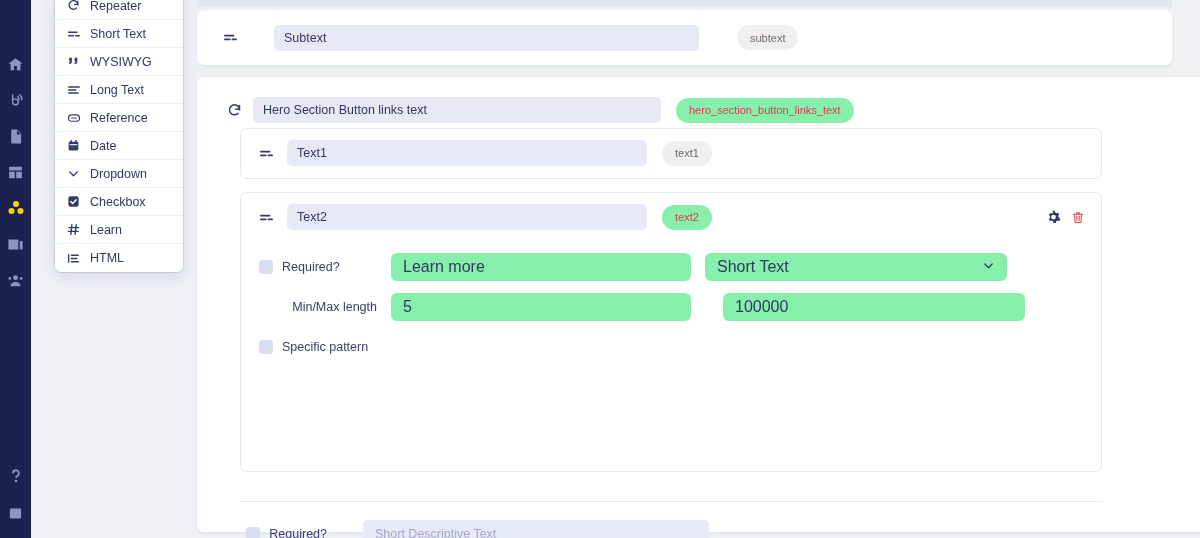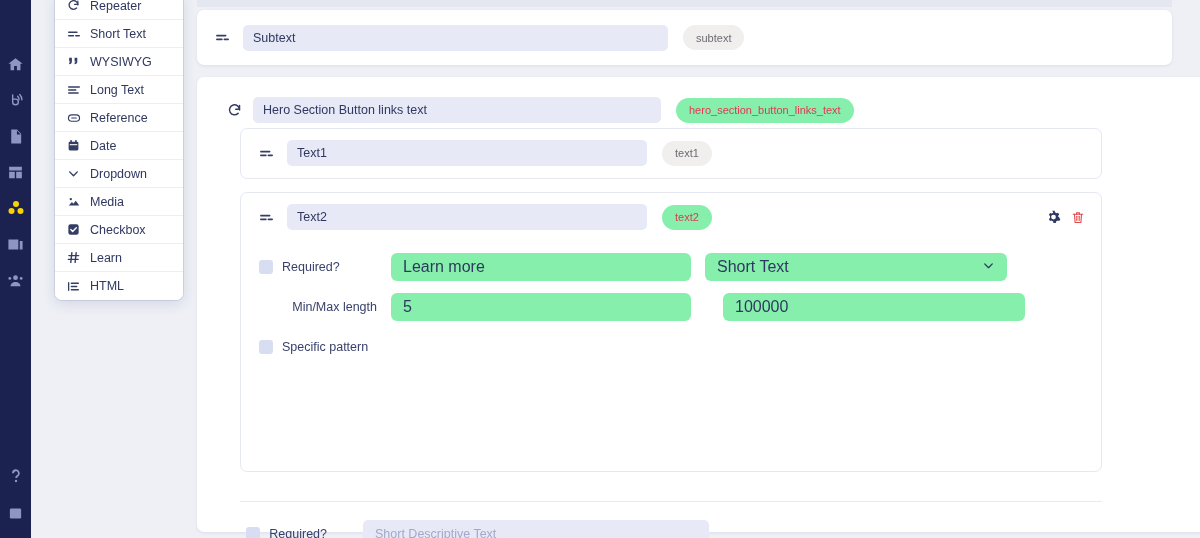--- a/index.html
+++ b/index.html
@@ -74,21 +74,22 @@
     background: #ffffff;
     border-radius: 7px;
     box-shadow: 0 1px 3px rgba(60,70,120,0.10);
   }
 
   
   .card-subtext {
     position: absolute; left: 0; top: 10px;
     width: 975px; height: 55px;
     display: flex; align-items: center;
-    padding: 0 18px;
+    padding: 0 26px;
+    gap: 23px;
   }
 
   
   .card-hero {
     position: absolute; left: 0; top: 77px;
     width: 1148px; height: 455px;
     padding: 8px;
   }
   .hero-head {
     position: relative;
@@ -371,29 +372,20 @@
 
     <div class="type-item">
       <span class="ti-icon">
         <svg width="13" height="13" viewBox="0 0 24 24" fill="none" stroke="currentColor" stroke-width="2.6" stroke-linecap="round" stroke-linejoin="round">
           <path d="M5 9l7 7 7-7"></path>
         </svg>
       </span>
       <span>Dropdown</span>
     </div>
 
-    <div class="type-item">
-      <span class="ti-icon">
-        <svg width="14" height="14" viewBox="0 0 24 24" fill="currentColor">
-          <path d="M3 18h18l-6-8-4 5-2.5-3L3 18z"></path>
-            <circle cx="6.5" cy="7" r="2"></circle>
-        </svg>
-      </span>
-      <span>Media</span>
-    </div>
 
     <div class="type-item">
       <span class="ti-icon">
         <svg width="13" height="13" viewBox="0 0 24 24" fill="currentColor">
           <rect x="2.5" y="2.5" width="19" height="19" rx="4"></rect>
           <path d="M7 12.2l3.3 3.3L17.2 8.6" fill="none" stroke="#fff" stroke-width="2.6" stroke-linecap="round" stroke-linejoin="round"></path>
         </svg>
       </span>
       <span>Checkbox</span>
     </div>

